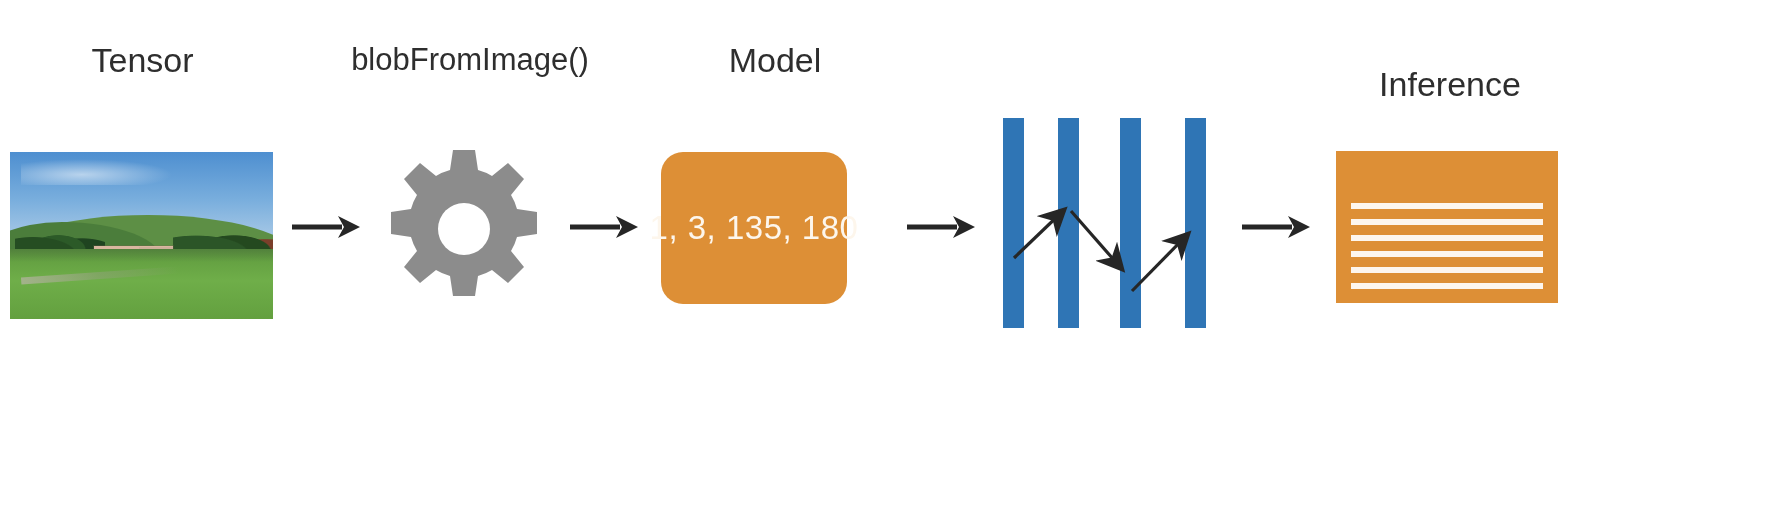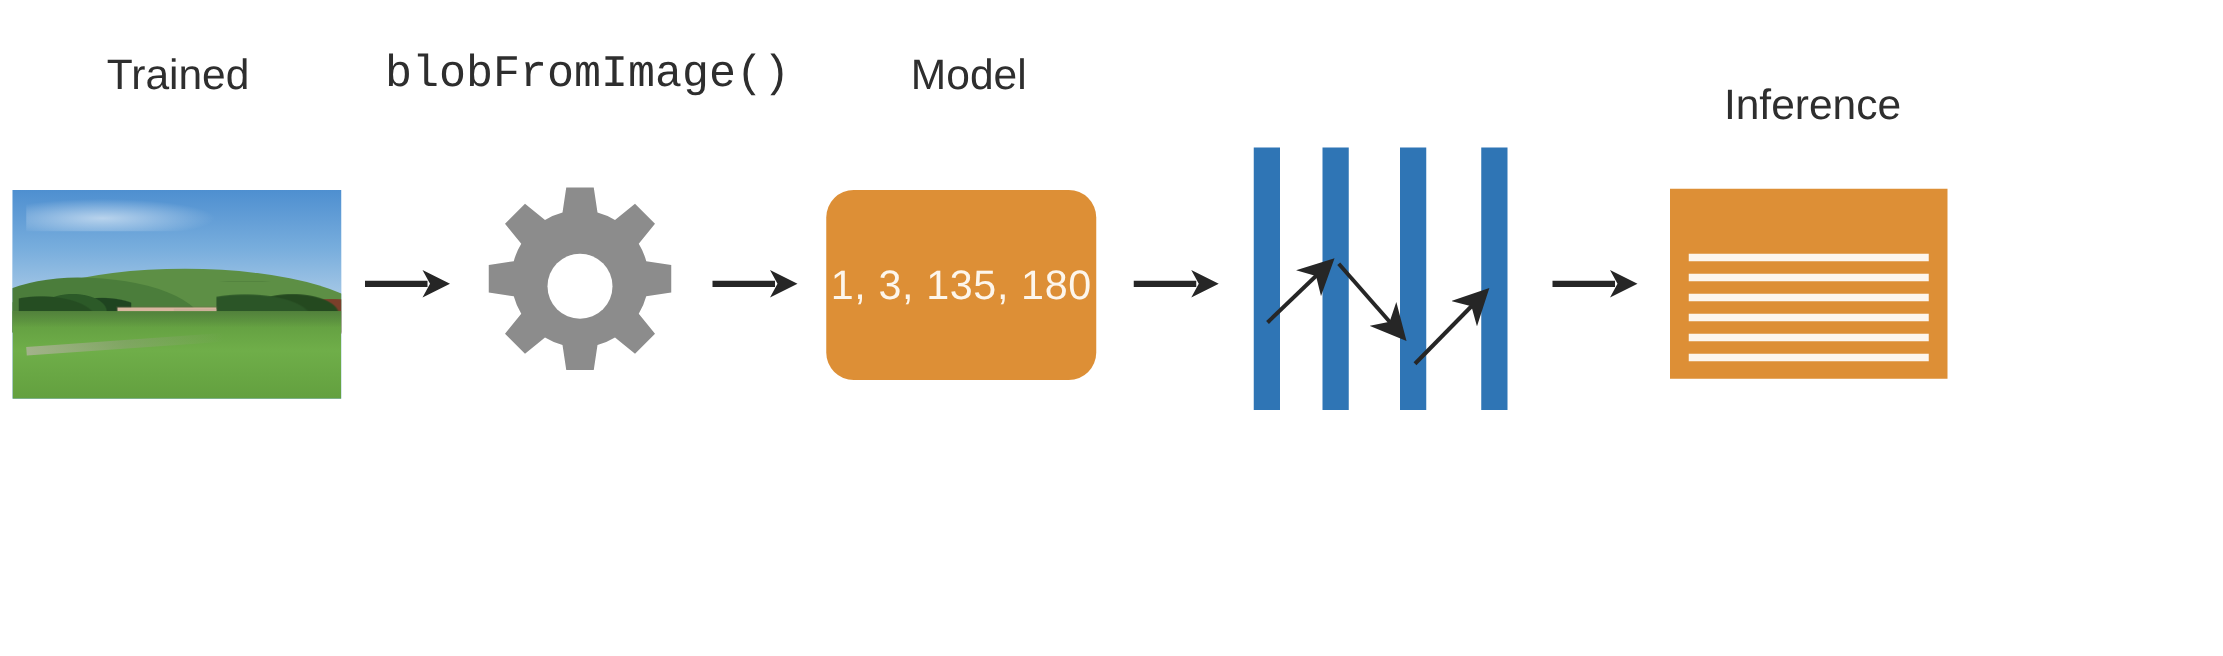--- a/index.html
+++ b/index.html
@@ -25,22 +25,22 @@
   .label {
     position: absolute;
     text-align: center;
     font-size: 34px;
     line-height: 40px;
     color: #2e2e2e;
     font-family: "Liberation Sans", sans-serif;
     white-space: pre-line;
   }
   .label.mono {
-    font-family: Liberation Mono, monospace;
-    font-size: 36px;
+    font-family: Liberation Sans, sans-serif;
+    font-size: 31px;
     letter-spacing: 0px;
   }
   #label-images   { left: 10px;   top: 40px;  width: 265px; }
   #label-blobfn   { left: 300px;  top: 40px;  width: 340px; }
   #label-blob     { left: 660px;  top: 40px;  width: 230px; }
   #label-model    { left: 985px;  top: 12px;  width: 250px; }
   #label-inference{ left: 1320px; top: 40px;  width: 260px; margin-top: 24px; }
 
   
   #blob-caption {
@@ -127,21 +127,21 @@
     top: 148px;
     width: 152px;
     height: 162px;
   }
 
   
   #blob-box {
     position: absolute;
     left: 661px;
     top: 152px;
-    width: 216px;
+    width: 186px;
     height: 152px;
     background: #dd8f36;
     border-radius: 22px;
     display: flex;
     align-items: center;
     justify-content: center;
   }
   #blob-text {
     color: #fdf6ec;
     font-size: 33px;
@@ -193,21 +193,21 @@
   #arrow1 { left: 290px; top: 212px; }
   #arrow2 { left: 568px; top: 212px; }
   #arrow3 { left: 905px; top: 212px; }
   #arrow4 { left: 1240px; top: 212px; }
 </style>
 </head>
 <body>
 
 <div class="stage">
 
-  <div class="label" id="label-images">Trained</div>
+  <div class="label" id="label-images">Tensor</div>
 
   <div class="label mono" id="label-blobfn">blobFromImage()</div>
 
   <div class="label" id="label-blob">Model</div>
 
 
   <div class="label" id="label-inference">Inference</div>
 
   <div id="photo">
     <div class="sky"></div>

